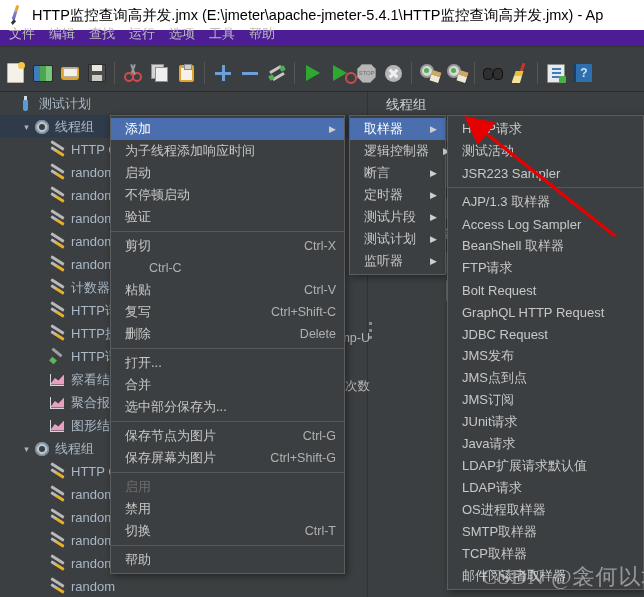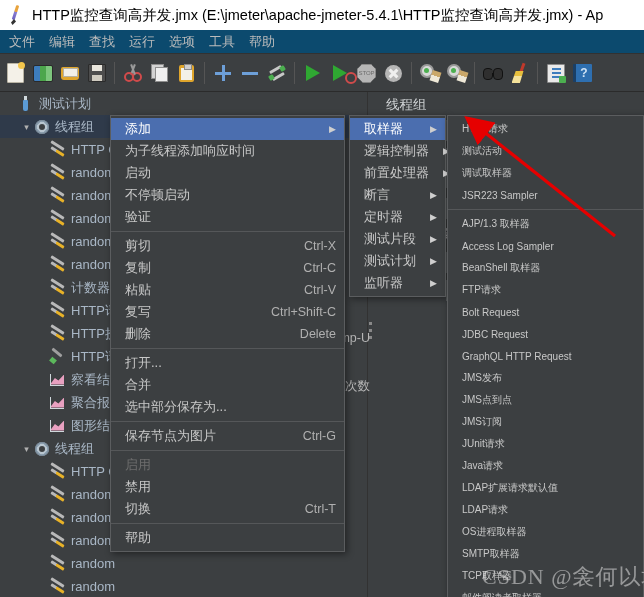--- a/index.html
+++ b/index.html
@@ -30,23 +30,23 @@
     transform:rotate(18deg);border-radius:1px;
   }
   .title-icon .nib{
     position:absolute;left:5px;top:15px;width:5px;height:6px;
     background:#333;clip-path:polygon(60% 0,100% 40%,30% 100%,0 60%);
   }
   .title-text{overflow:hidden;text-overflow:clip;}
 
   
   .menubar{
-    position:absolute;left:0;top:30px;width:644px;height:24px;
-    background:#0c4a6e;border-bottom:1px solid #323232;
-    display:flex;align-items:flex-start;padding-left:2px;box-sizing:border-box;
+    position:absolute;left:0;top:30px;width:644px;height:17px;
+    background:#4c1d95;border-bottom:1px solid #323232;
+    display:flex;align-items:flex-end;padding-left:2px;box-sizing:border-box;
   }
   .menubar .mi{
     padding:3px 7px;color:#bbbbbb;font-size:13px;cursor:default;
   }
 
   
   .toolbar{
     position:absolute;left:0;top:55px;width:644px;height:37px;
     background:#3c3f41;border-bottom:1px solid #2b2b2b;
     display:flex;align-items:center;padding-left:2px;box-sizing:border-box;
@@ -149,21 +149,21 @@
   .mrow.hl{background:#4b6eaf;color:#ffffff;}
   .mrow.disabled{color:#6d6d6d;}
   .mlabel{flex:1;}
   .maccel{color:#b0b0b0;font-size:12.5px;margin-left:24px;}
   .marrow{margin-left:14px;font-size:9px;color:#cfcfcf;}
   .msep{height:1px;background:#555759;margin:3px 0;}
 
   #menu-context{left:110px;top:115px;width:235px;}
   #menu-add{left:349px;top:115px;width:97px;}
   #menu-sampler{left:447px;top:115px;width:197px;}
-  #menu-sampler .mrow{padding-left:14px;font-size:10px;}
+  #menu-sampler .mrow{padding-left:14px;font-size:13px;}
 
   
   .annot{position:absolute;left:0;top:0;width:644px;height:597px;pointer-events:none;z-index:60;}
   .watermark{position:absolute;left:482px;top:562px;font-size:22px;color:rgba(225,225,225,.55);
      letter-spacing:1px;z-index:70;white-space:nowrap;font-family:"Liberation Serif",serif;}
 </style>
 </head>
 <body>
 
 <div id="app">
@@ -479,21 +479,20 @@
       </div>
       <div class="mrow">
         <span class="mlabel">验证</span>
       </div>
       <div class="msep"></div>
       <div class="mrow">
         <span class="mlabel">剪切</span>
         <span class="maccel">Ctrl-X</span>
       </div>
       <div class="mrow">
-        <span class="mlabel">复制</span>
         <span class="maccel">Ctrl-C</span>
       </div>
       <div class="mrow">
         <span class="mlabel">粘贴</span>
         <span class="maccel">Ctrl-V</span>
       </div>
       <div class="mrow">
         <span class="mlabel">复写</span>
         <span class="maccel">Ctrl+Shift-C</span>
       </div>
@@ -508,20 +507,24 @@
       <div class="mrow">
         <span class="mlabel">合并</span>
       </div>
       <div class="mrow">
         <span class="mlabel">选中部分保存为...</span>
       </div>
       <div class="msep"></div>
       <div class="mrow">
         <span class="mlabel">保存节点为图片</span>
         <span class="maccel">Ctrl-G</span>
+      </div>
+      <div class="mrow">
+        <span class="mlabel">保存屏幕为图片</span>
+        <span class="maccel">Ctrl+Shift-G</span>
       </div>
       <div class="msep"></div>
       <div class="mrow disabled">
         <span class="mlabel">启用</span>
       </div>
       <div class="mrow">
         <span class="mlabel">禁用</span>
       </div>
       <div class="mrow">
         <span class="mlabel">切换</span>
@@ -536,24 +539,20 @@
   <div class="menu" id="menu-add">
       <div class="mrow hl">
         <span class="mlabel">取样器</span>
         <span class="marrow">▶</span>
       </div>
       <div class="mrow">
         <span class="mlabel">逻辑控制器</span>
         <span class="marrow">▶</span>
       </div>
       <div class="mrow">
-        <span class="mlabel">前置处理器</span>
-        <span class="marrow">▶</span>
-      </div>
-      <div class="mrow">
         <span class="mlabel">断言</span>
         <span class="marrow">▶</span>
       </div>
       <div class="mrow">
         <span class="mlabel">定时器</span>
         <span class="marrow">▶</span>
       </div>
       <div class="mrow">
         <span class="mlabel">测试片段</span>
         <span class="marrow">▶</span>
@@ -569,46 +568,43 @@
     </div>
 
   <div class="menu" id="menu-sampler">
       <div class="mrow">
         <span class="mlabel">HTTP请求</span>
       </div>
       <div class="mrow">
         <span class="mlabel">测试活动</span>
       </div>
       <div class="mrow">
-        <span class="mlabel">调试取样器</span>
-      </div>
-      <div class="mrow">
         <span class="mlabel">JSR223 Sampler</span>
       </div>
       <div class="msep"></div>
       <div class="mrow">
         <span class="mlabel">AJP/1.3 取样器</span>
       </div>
       <div class="mrow">
         <span class="mlabel">Access Log Sampler</span>
       </div>
       <div class="mrow">
         <span class="mlabel">BeanShell 取样器</span>
       </div>
       <div class="mrow">
         <span class="mlabel">FTP请求</span>
       </div>
       <div class="mrow">
         <span class="mlabel">Bolt Request</span>
       </div>
       <div class="mrow">
+        <span class="mlabel">GraphQL HTTP Request</span>
+      </div>
+      <div class="mrow">
         <span class="mlabel">JDBC Request</span>
-      </div>
-      <div class="mrow">
-        <span class="mlabel">GraphQL HTTP Request</span>
       </div>
       <div class="mrow">
         <span class="mlabel">JMS发布</span>
       </div>
       <div class="mrow">
         <span class="mlabel">JMS点到点</span>
       </div>
       <div class="mrow">
         <span class="mlabel">JMS订阅</span>
       </div>

